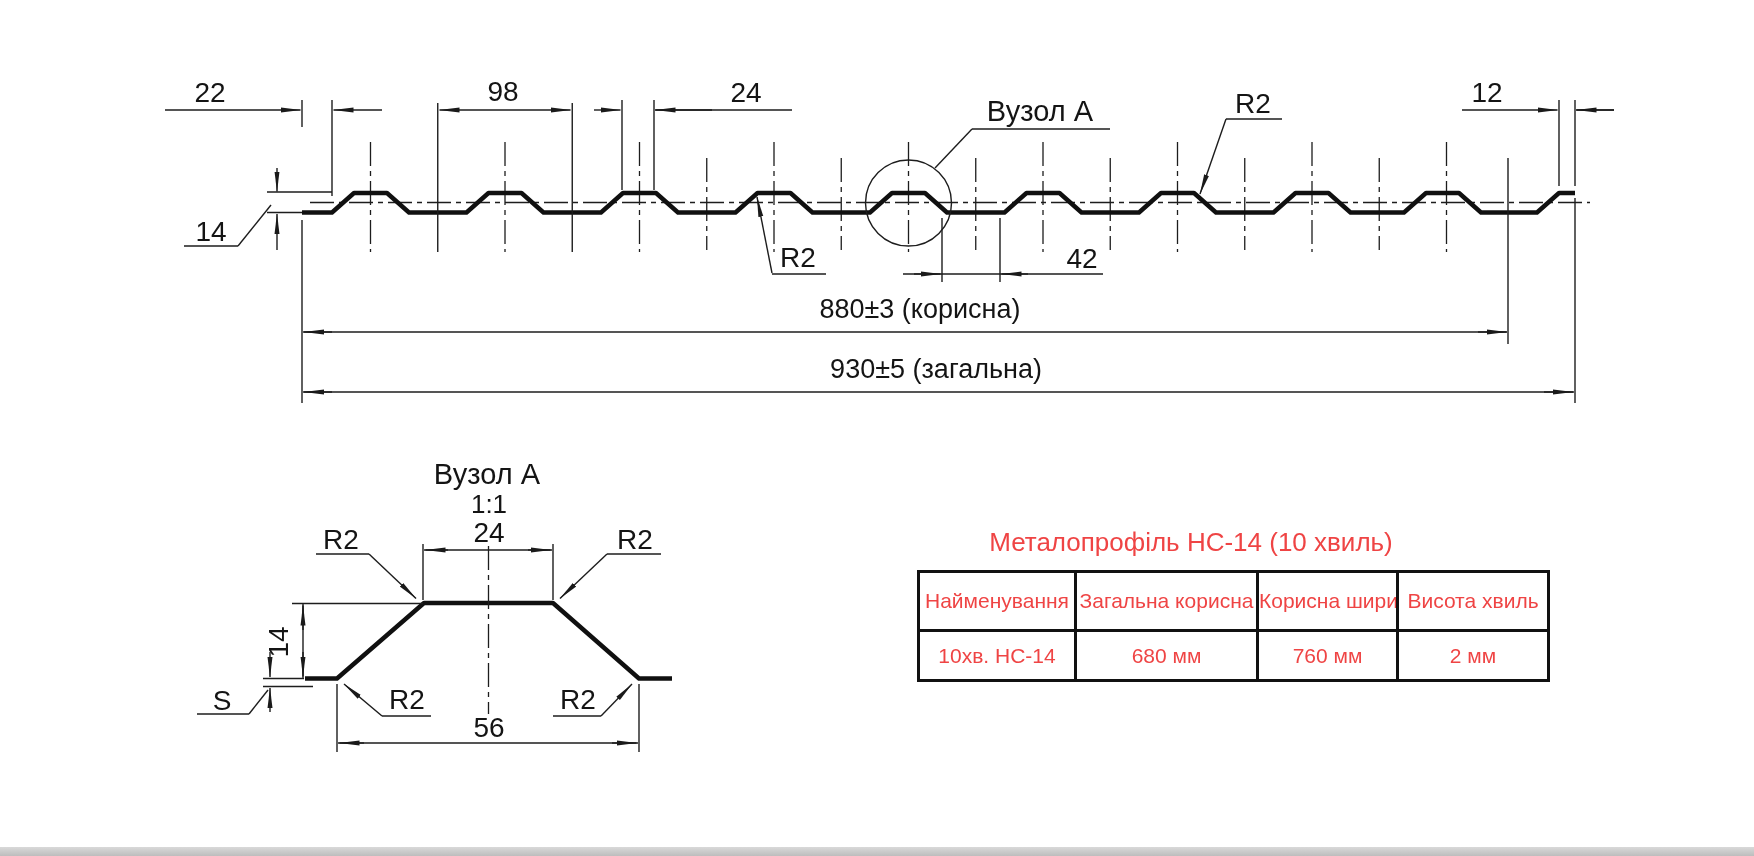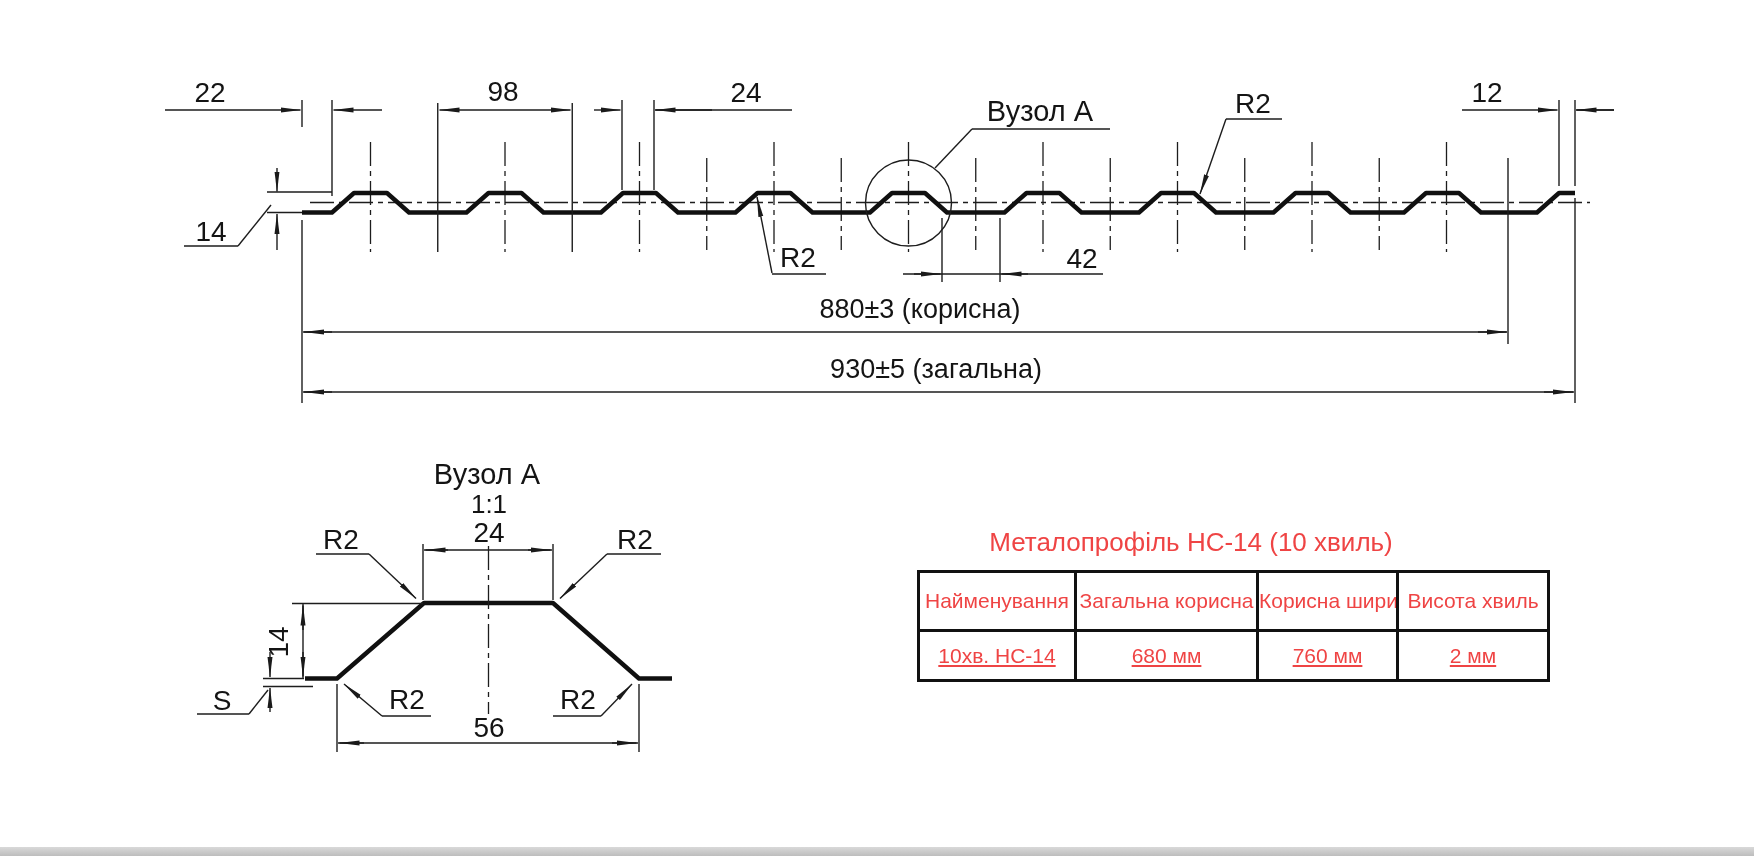--- a/index.html
+++ b/index.html
@@ -15,21 +15,21 @@
   .thick{stroke:#101010;stroke-width:4.4;fill:none;stroke-linejoin:round;stroke-linecap:butt;}
   .cl{stroke:#1d1d1d;stroke-width:1.3;fill:none;stroke-dasharray:24 5 5 5;}
   .arrow-stub{stroke:#1d1d1d;stroke-width:1.4;fill:none;}
   
   .spec-wrap{position:absolute;left:882px;top:527px;width:618px;}
   .spec-title{width:100%;text-align:center;font-size:26px;margin-bottom:12px;white-space:nowrap;}
   table.spec{border-collapse:collapse;width:618px;table-layout:fixed;margin-left:35px;}
   table.spec td{border:3px solid #111;text-align:center;font-size:21px;
                 padding:0;white-space:nowrap;overflow:hidden;}
   table.spec tr.hdr td{height:56px;}
-  table.spec tr.val td{height:47px;text-decoration:underline;}
+  table.spec tr.val td{height:47px;}
   .bottom-bar{position:absolute;left:0;top:847px;width:1754px;height:9px;
               background:linear-gradient(#d9d9d9,#bdbdbd);}
 </style>
 </head>
 <body>
 
 <div class="canvas">
 
 <svg width="1754" height="856" viewBox="0 0 1754 856">
   <defs>

